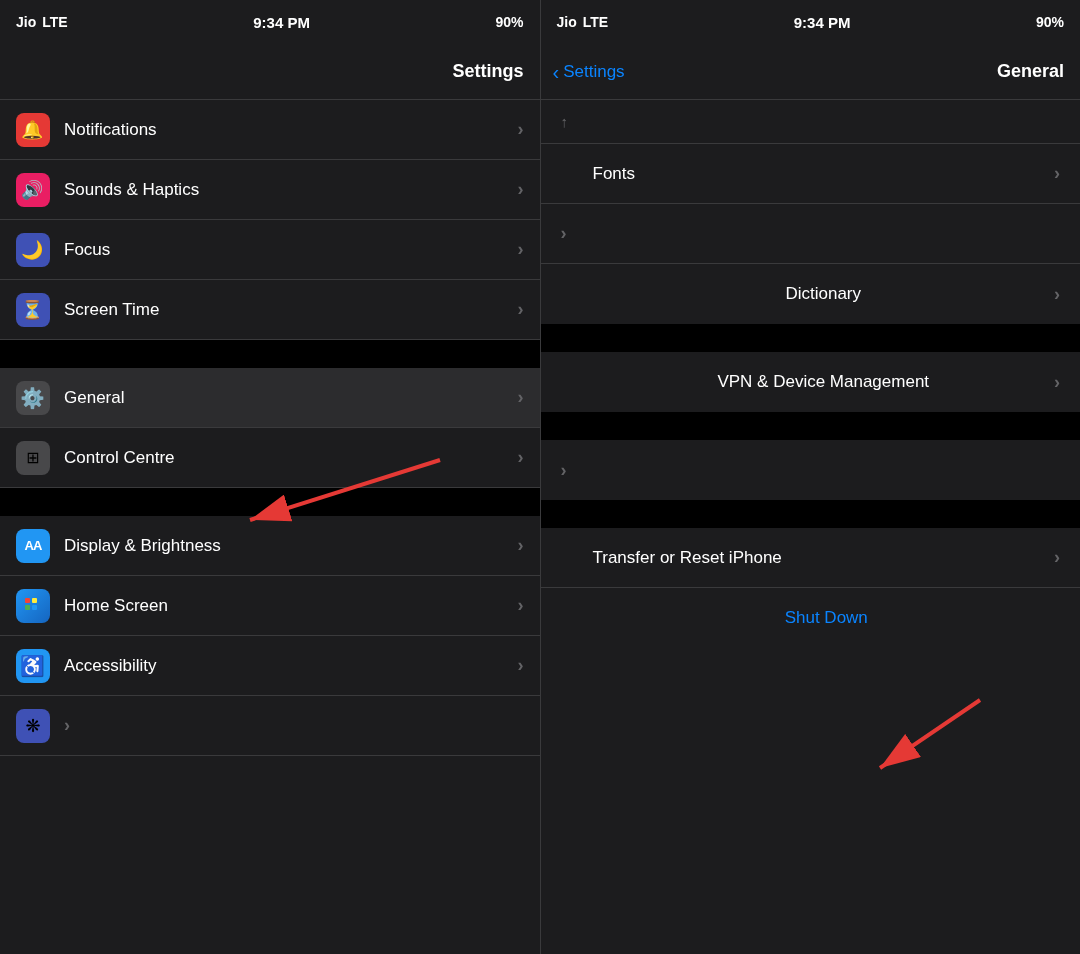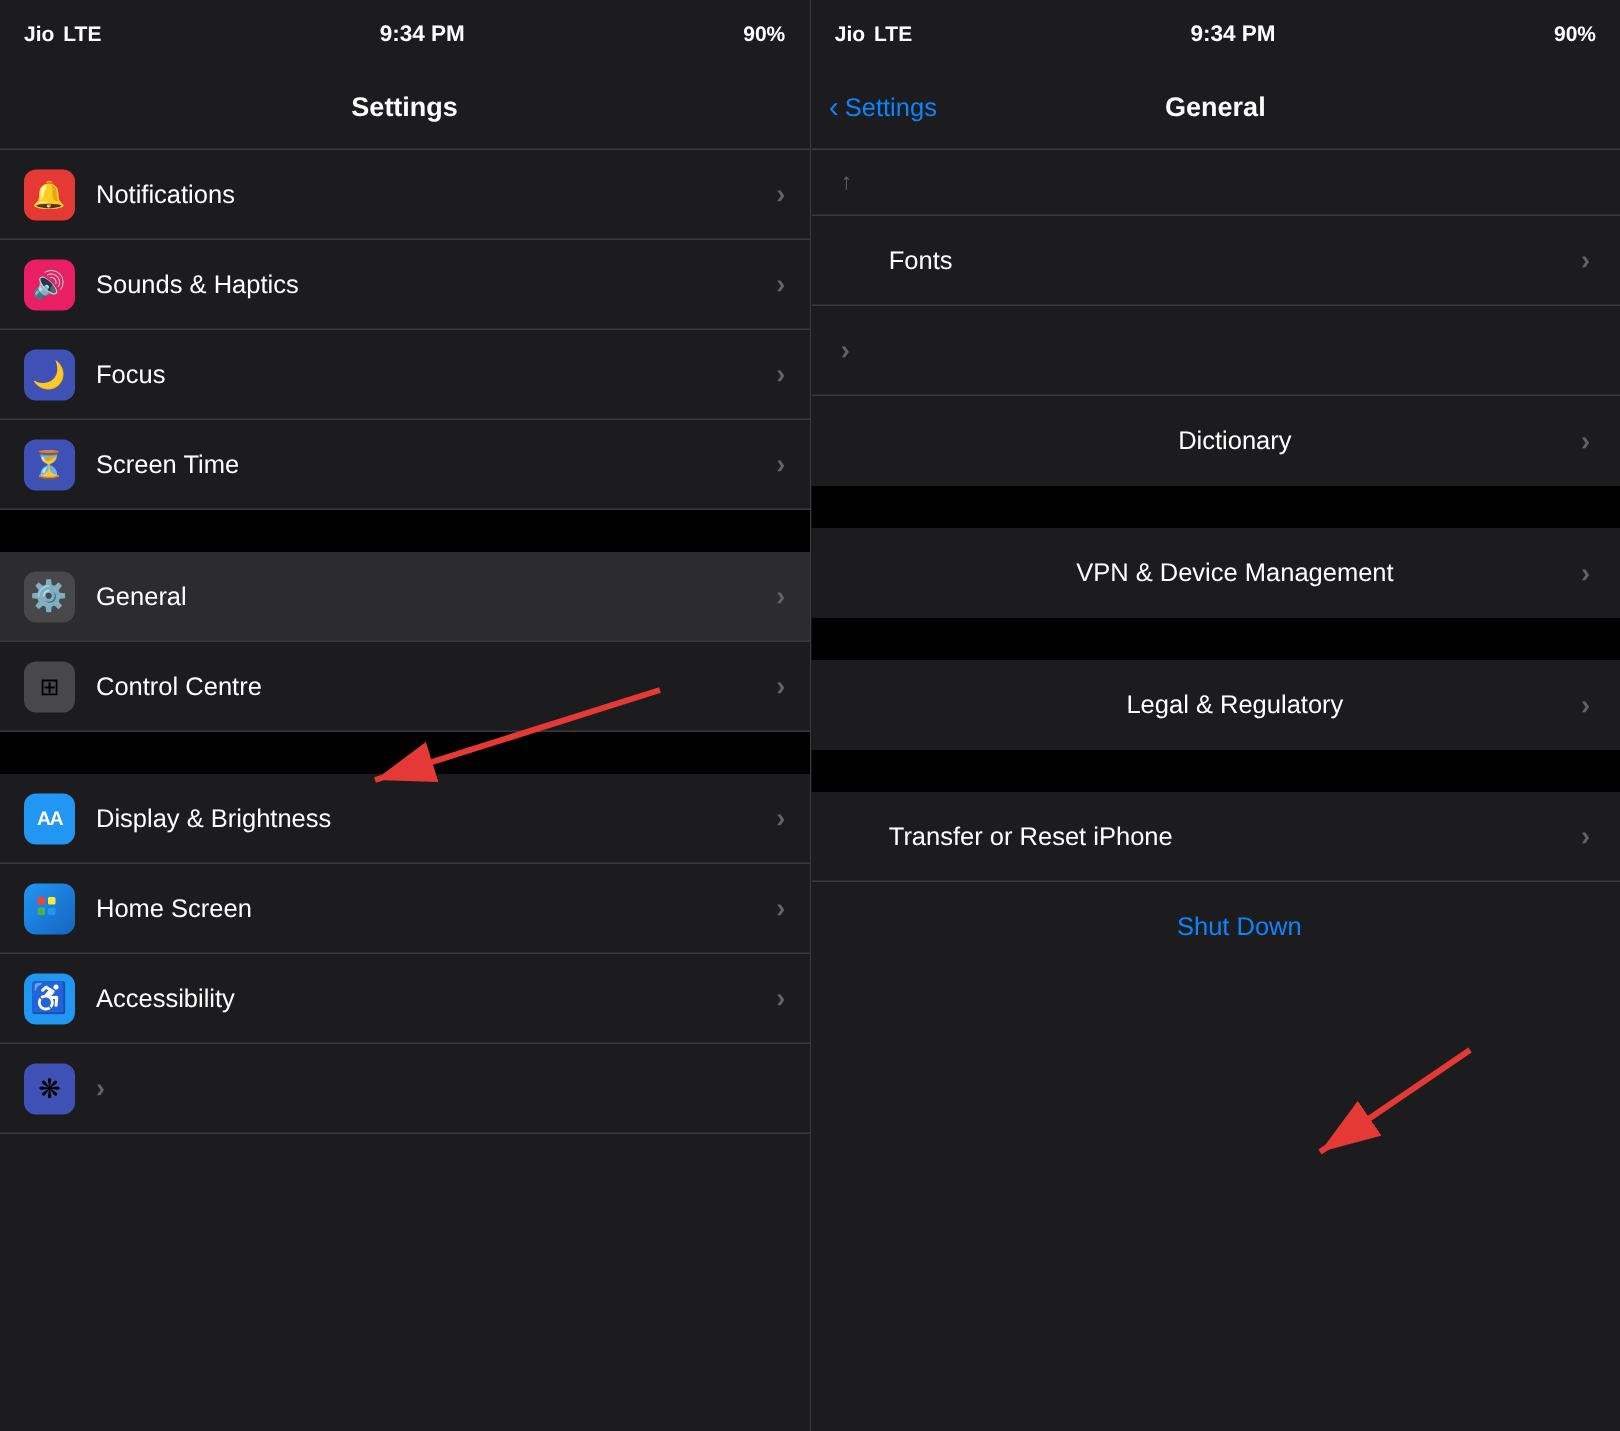--- a/index.html
+++ b/index.html
@@ -29,21 +29,21 @@
     .status-right { display: flex; align-items: flex-start; gap: 6px; }
     .status-time { font-size: 15px; font-weight: 600; }
     .panel-left { border-right: 1px solid #3a3a3c; }
 
     
     .nav-header {
       height: 56px;
       background: #1c1c1e;
       display: flex;
       align-items: center;
-      justify-content: center;
+      justify-content: flex-end;
       border-bottom: 1px solid #3a3a3c;
       padding: 0 16px;
       position: relative;
     }
     .nav-title {
       font-size: 18px;
       font-weight: 700;
       color: #fff;
     }
     .nav-back {
@@ -329,21 +329,20 @@
         <div class="settings-row-plain">
           <span class="row-label-plain">VPN &amp; Device Management</span>
           <span class="row-chevron">›</span>
         </div>
       </div>
 
       <div class="section-gap"></div>
 
       <div class="section">
         <div class="settings-row-plain">
-          <span class="row-label-plain">Legal &amp; Regulatory</span>
           <span class="row-chevron">›</span>
         </div>
       </div>
 
       <div class="section-gap"></div>
 
       <div class="section">
         <div class="settings-row-plain">
           <span class="row-label-plain">Transfer or Reset iPhone</span>
           <span class="row-chevron">›</span>

